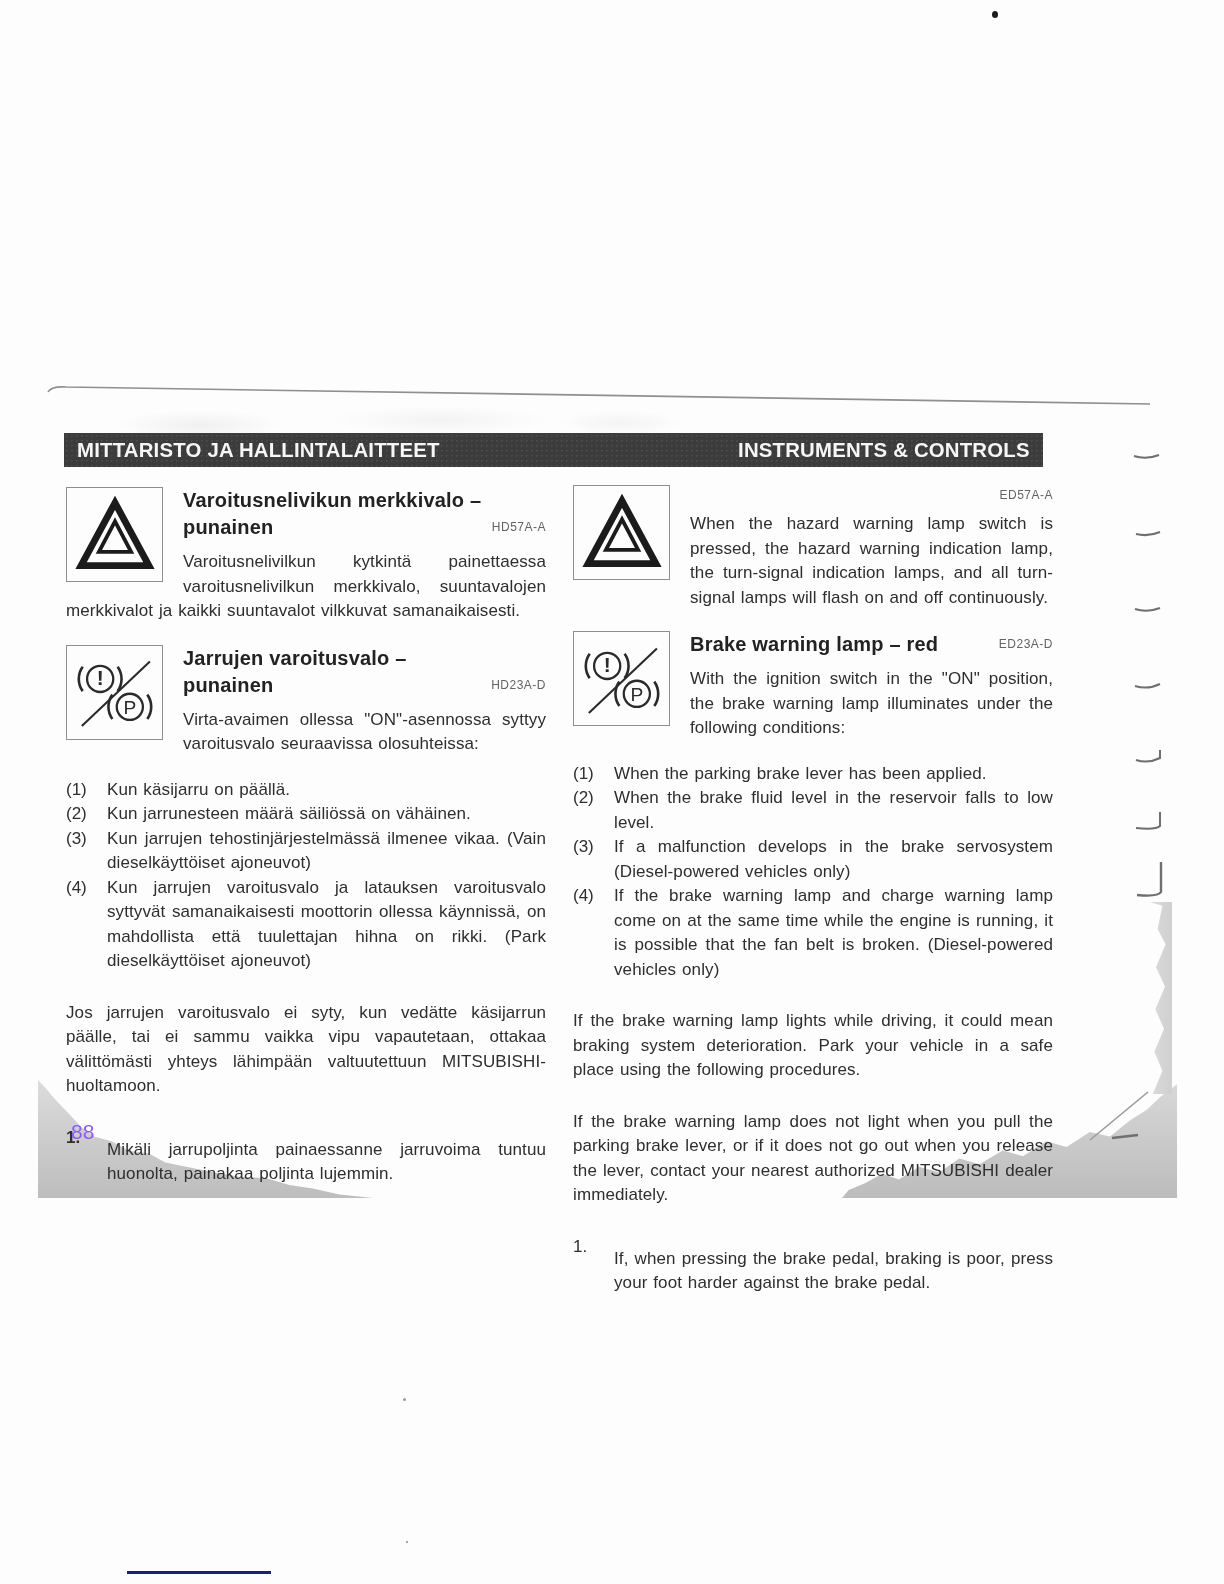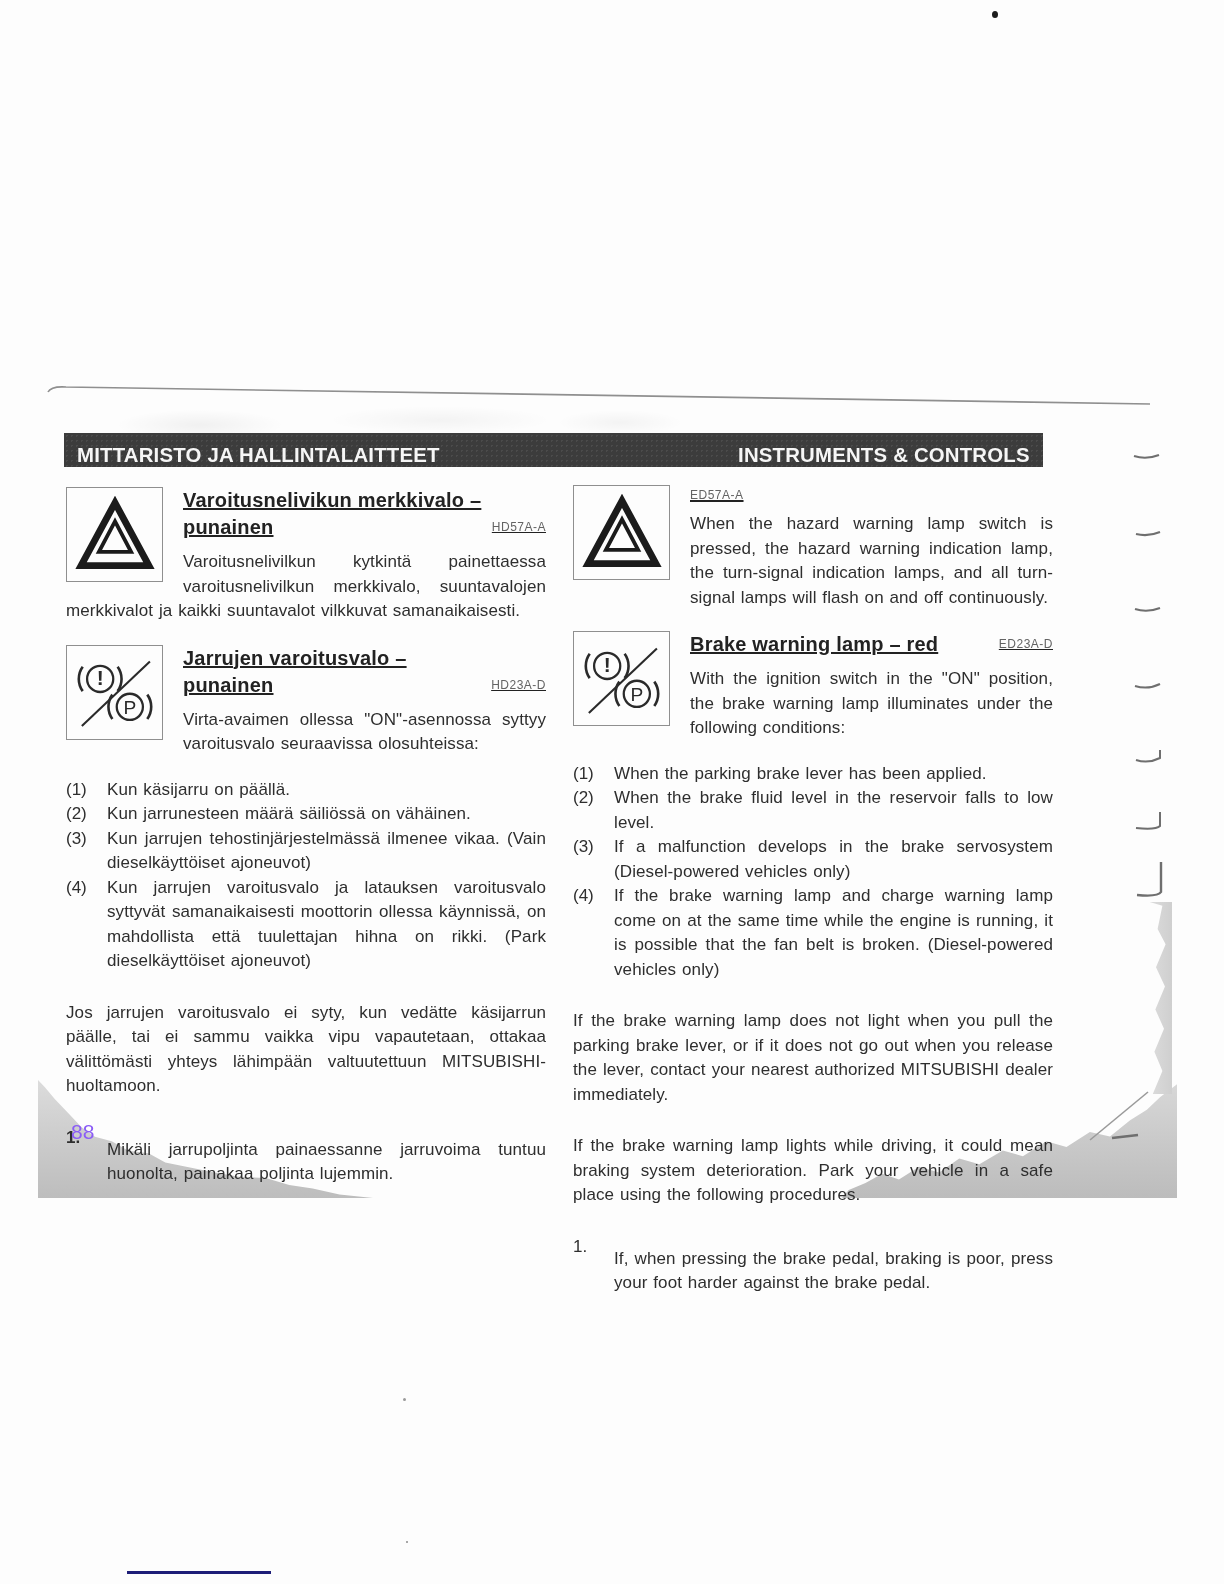--- a/index.html
+++ b/index.html
@@ -27,37 +27,37 @@
   .torn-strip { left:1140px; top:902px; width:32px; height:192px;
     background:linear-gradient(90deg,#e2e2e2,#cfcfcf);
     clip-path:polygon(30% 0%, 70% 2%, 55% 14%, 80% 22%, 50% 34%, 78% 44%, 48% 56%, 75% 66%, 45% 78%, 70% 88%, 40% 100%, 100% 100%, 100% 0%);
   }
 
   
   .header-bar { position:absolute; left:64px; top:433px; width:979px; height:34px; z-index:2;
     background:#3c3c3c;
     background-image:radial-gradient(rgba(255,255,255,0.08) 1px, transparent 1px);
     background-size:5px 5px;
-    display:flex; justify-content:space-between; align-items:flex-end; padding:0 13px;
+    display:flex; justify-content:space-between; align-items:center; padding:0 13px;
   }
   .header-bar span { color:#f6f6f6; font-weight:bold; font-size:21px; letter-spacing:0.2px; white-space:nowrap; transform:scaleX(0.97); transform-origin:left center; }
   .header-bar span:last-child { transform-origin:right center; }
 
   
   .col { position:absolute; top:487px; width:480px; z-index:2; }
   .col-left  { left:66px; }
   .col-right { left:573px; }
 
   .icon-box { float:left; width:97px; height:95px; border:1px solid #8f8f8f; background:#fdfdfd;
     margin-right:20px; margin-bottom:6px; display:flex; align-items:center; justify-content:center; }
 
-  .sec-title { font-size:20px; font-weight:bold; color:#222; letter-spacing:0.2px; line-height:27px;text-decoration:underline; }
+  .sec-title { font-size:20px; font-weight:bold; color:#222; letter-spacing:0.2px; line-height:27px; }
   .title-row { display:flex; justify-content:space-between; align-items:flex-end; }
   .code { font-size:12px; color:#636363; font-weight:normal; letter-spacing:0.5px; white-space:nowrap; }
-  .code-row { line-height:15px; margin-top:-2px; }
+  .code-row { text-align:right; line-height:15px; margin-top:-2px; }
 
   .body-text { font-size:17px; line-height:24.5px; text-align:justify; letter-spacing:0.1px; word-spacing:1px; margin-top:9px; }
 
   .section2 { clear:both; padding-top:21px; }
   .list { clear:both; padding-top:21px; }
   .list-item { display:flex; font-size:17px; line-height:24.5px; }
   .list-item .num { width:41px; flex-shrink:0; }
   .list-item .txt { flex:1; text-align:justify; letter-spacing:0.1px; word-spacing:1px; }
 
   .para { font-size:17px; line-height:24.5px; text-align:justify; letter-spacing:0.1px; word-spacing:1px; margin-top:27px; }
@@ -220,22 +220,22 @@
       <div class="list-item">
         <span class="num">(3)</span>
         <span class="txt">If a malfunction develops in the brake servosystem (Diesel-powered vehicles only)</span>
       </div>
       <div class="list-item">
         <span class="num">(4)</span>
         <span class="txt">If the brake warning lamp and charge warning lamp come on at the same time while the engine is running, it is possible that the fan belt is broken. (Diesel-powered vehicles only)</span>
       </div>
     </div>
 
+    <div class="para">If the brake warning lamp lights while driving, it could mean braking system deterioration. Park your vehicle in a safe place using the following procedures.</div>
     <div class="para">If the brake warning lamp does not light when you pull the parking brake lever, or if it does not go out when you release the lever, contact your nearest authorized MITSUBISHI dealer immediately.</div>
-    <div class="para">If the brake warning lamp lights while driving, it could mean braking system deterioration. Park your vehicle in a safe place using the following procedures.</div>
 
     <div class="step">
       <span class="num">1.</span>
       <span class="txt">If, when pressing the brake pedal, braking is poor, press your foot harder against the brake pedal.</span>
     </div>
   </div>
 
   <div class="page-number">88</div>
 
   <div class="footer-line"></div>

